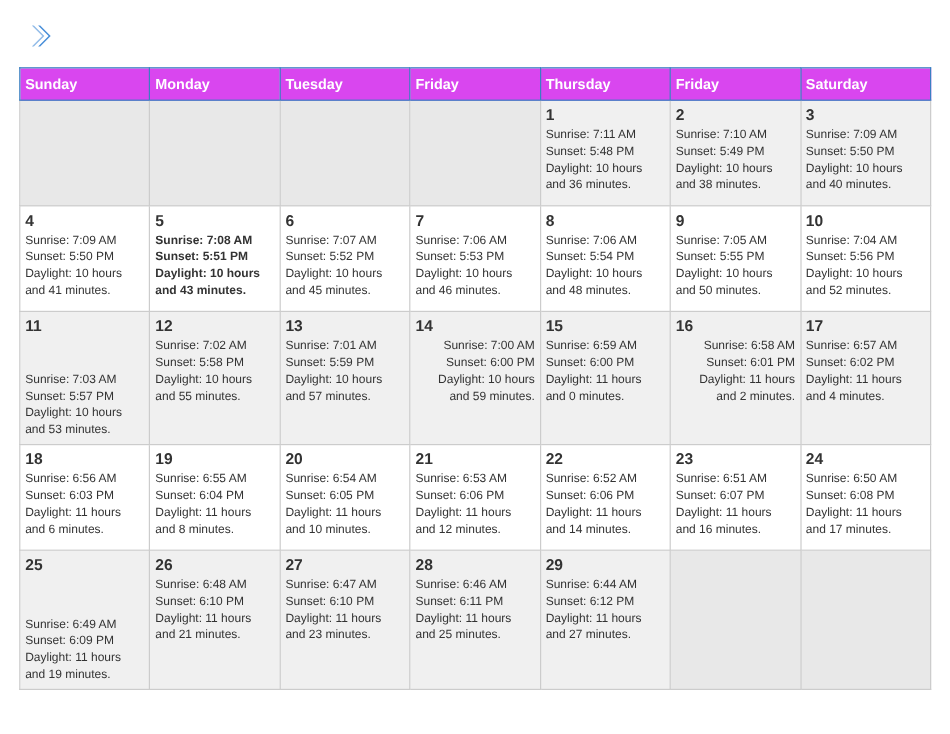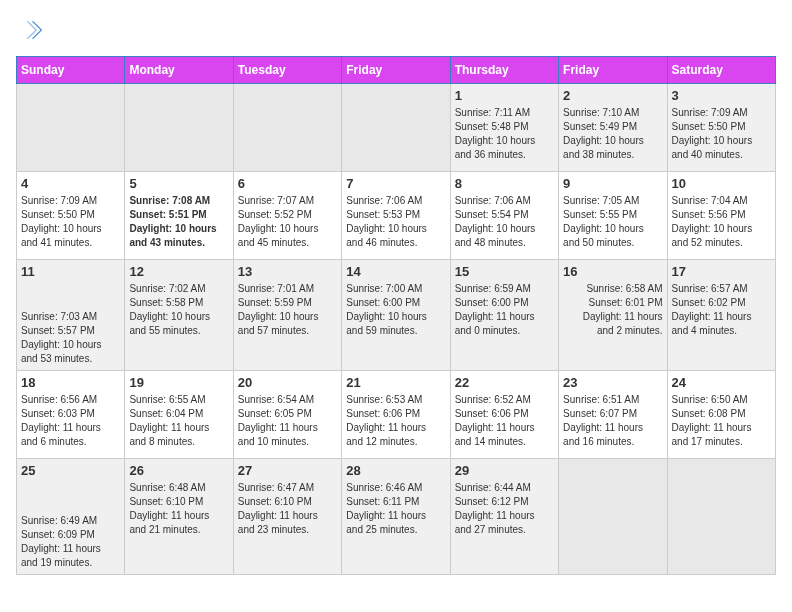--- a/index.html
+++ b/index.html
@@ -216,21 +216,21 @@
         </td>
         <td>
           <div class="day-num">13</div>
           <div class="day-info" style="white-space: pre-line;">Sunrise: 7:01 AM
 Sunset: 5:59 PM
 Daylight: 10 hours
 and 57 minutes.</div>
         </td>
         <td>
           <div class="day-num">14</div>
-          <div class="day-info" style="white-space: pre-line;">Sunrise: 7:00 AM
+          <div class="day-info" style="white-space: pre-line; text-align: right;">Sunrise: 7:00 AM
 Sunset: 6:00 PM
 Daylight: 10 hours
 and 59 minutes.</div>
         </td>
         <td>
           <div class="day-num">15</div>
           <div class="day-info" style="white-space: pre-line;">Sunrise: 6:59 AM
 Sunset: 6:00 PM
 Daylight: 11 hours
 and 0 minutes.</div>

